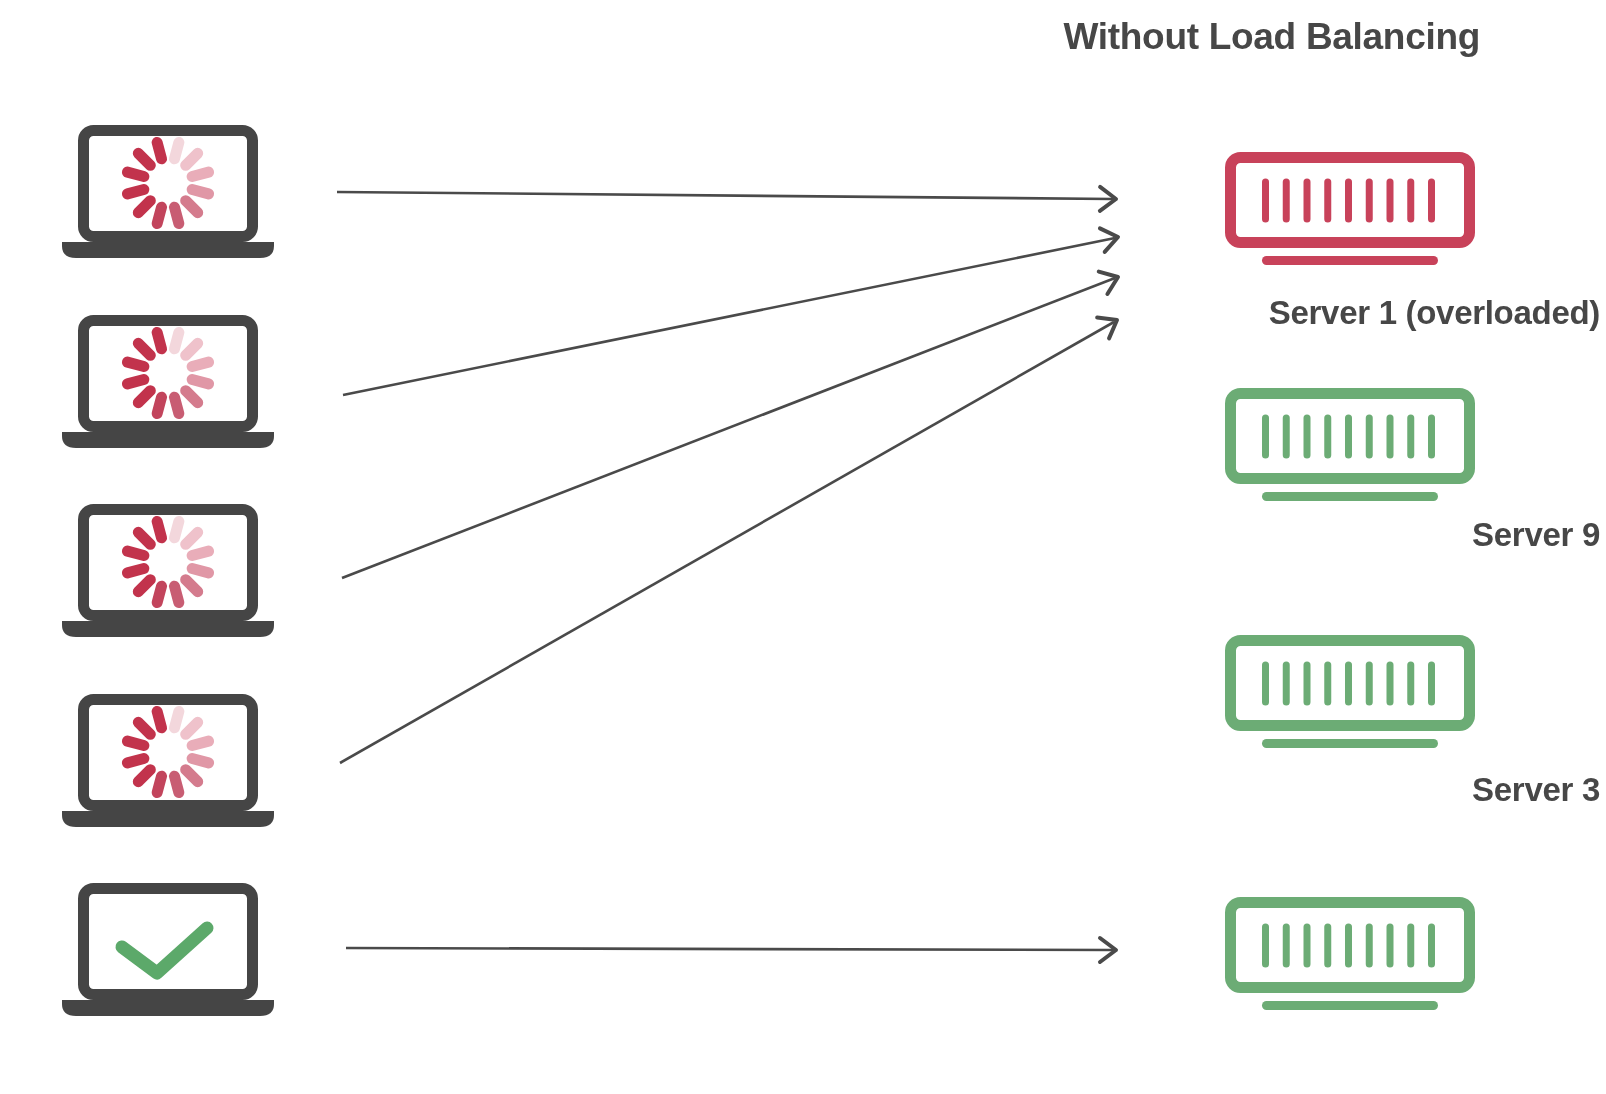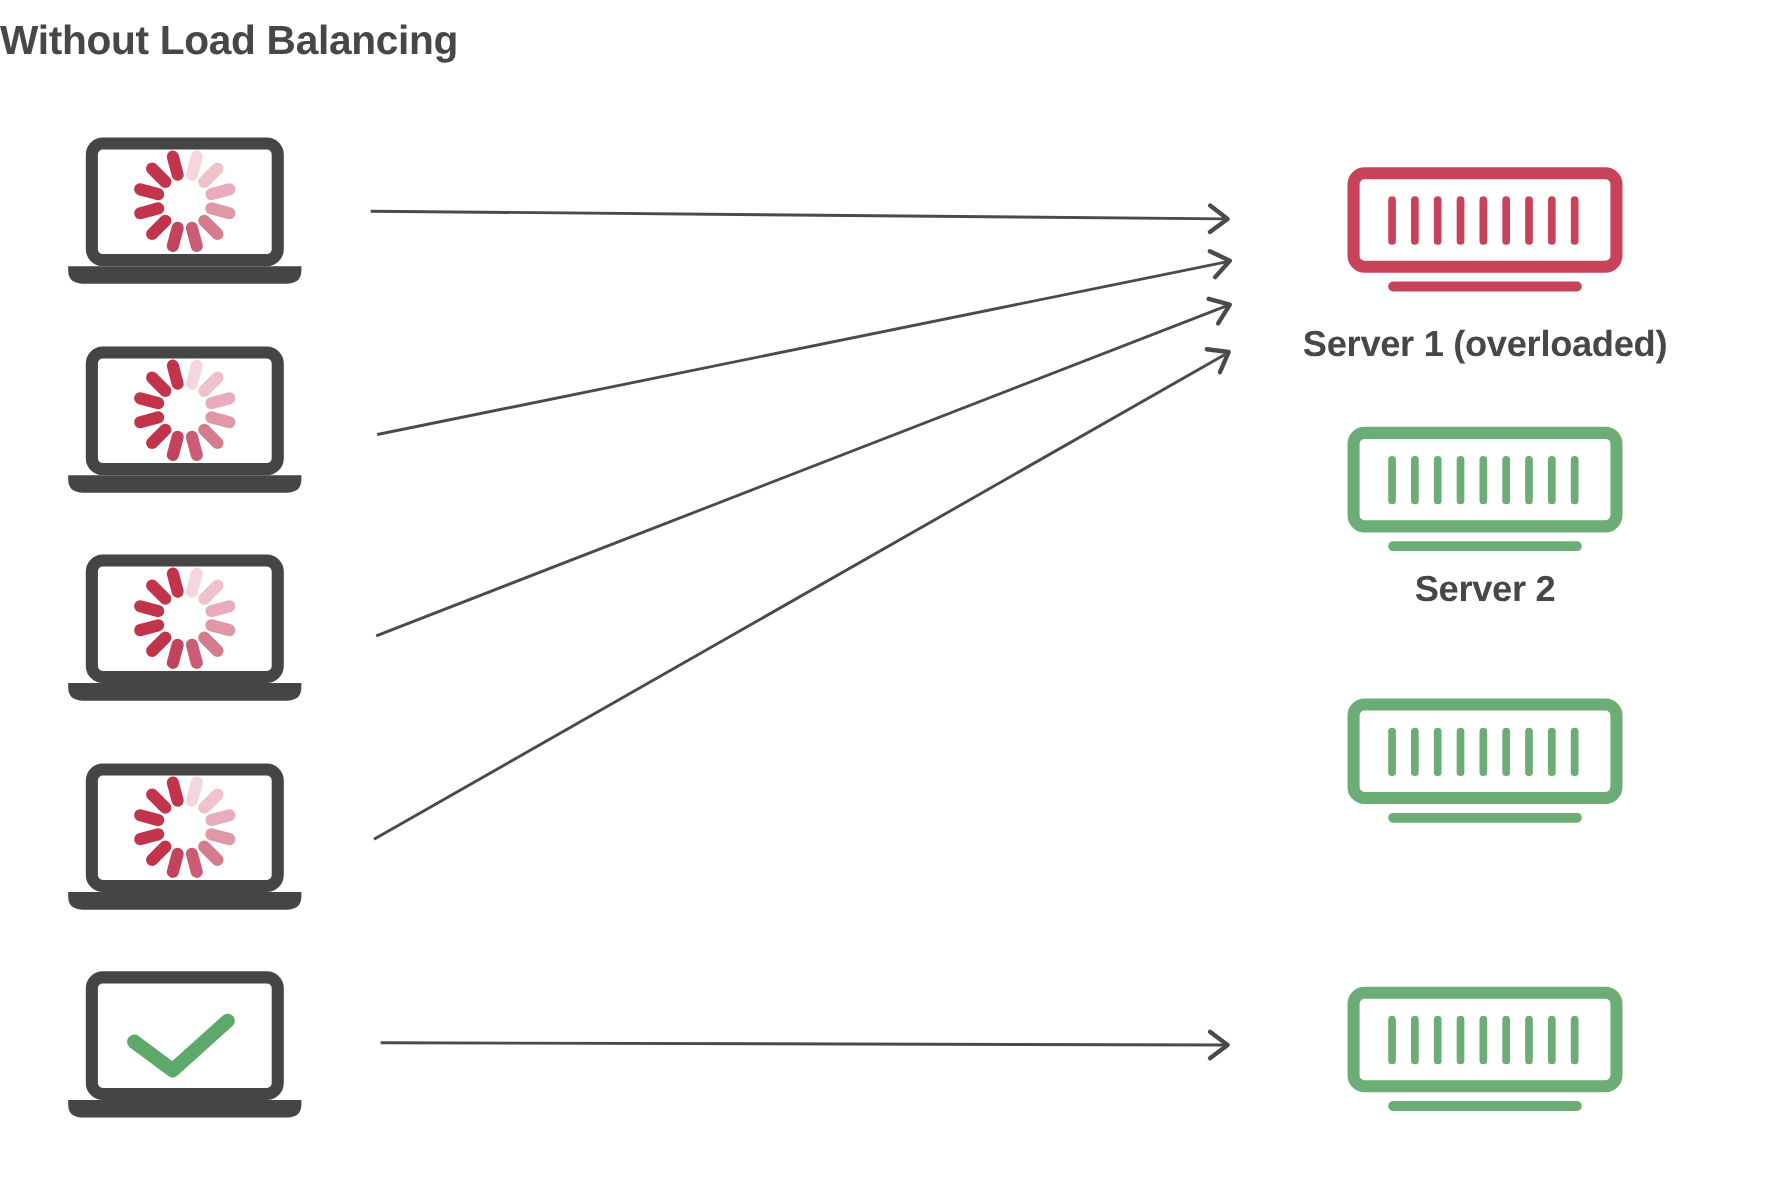--- a/index.html
+++ b/index.html
@@ -5,25 +5,25 @@
   :root{
     --c-dark:#454545; --c-red:#c8425a; --c-green:#6cac75;
     --c-check:#5ca96a; --c-arrow:#4a4a4a; --c-text:#474747;
   }
   html,body{margin:0;padding:0;background:#ffffff;}
   .canvas{
     position:relative;width:1606px;height:1094px;background:#ffffff;
     font-family:"Liberation Sans",sans-serif;overflow:hidden;
   }
   .title{
-    position:absolute;top:16px;left:0;width:1480px;text-align:left;
+    position:absolute;top:16px;left:0;width:1480px;text-align:right;
     font-size:37px;font-weight:bold;color:var(--c-text);letter-spacing:-0.3px;
   }
   .server-label{
-    position:absolute;left:1100px;width:500px;text-align:center;
+    position:absolute;left:1100px;width:500px;text-align:right;
     font-size:33px;font-weight:bold;color:var(--c-text);letter-spacing:-0.3px;
   }
   .scene{position:absolute;left:0;top:0;}
   .lt-screen{fill:#ffffff;stroke:var(--c-dark);stroke-width:11;}
   .lt-base{fill:var(--c-dark);}
   .check{fill:none;stroke:var(--c-check);stroke-width:13;
          stroke-linecap:round;stroke-linejoin:round;}
   .sv.ok{--sc:var(--c-green);}
   .sv.over{--sc:var(--c-red);}
   .sv .server-box{fill:#ffffff;stroke:var(--sc);stroke-width:11;}
@@ -207,15 +207,16 @@
           <line x1="144.25" y1="30" x2="144.25" y2="67" class="bar"></line>
           <line x1="165" y1="30" x2="165" y2="67" class="bar"></line>
           <line x1="185.75" y1="30" x2="185.75" y2="67" class="bar"></line>
           <line x1="206.5" y1="30" x2="206.5" y2="67" class="bar"></line>
         </g>
       <rect class="server-base" x="37" y="104" width="176" height="9" rx="4.5"></rect>
     </g>
   </svg>
 
   <div class="server-label" style="top:294px">Server 1 (overloaded)</div>
-  <div class="server-label" style="top:516px">Server 2</div>
+  <div class="server-label" style="top:516px">Server 9</div>
+  <div class="server-label" style="top:771px">Server 3</div>
 
 </div>
 
 </body></html>

